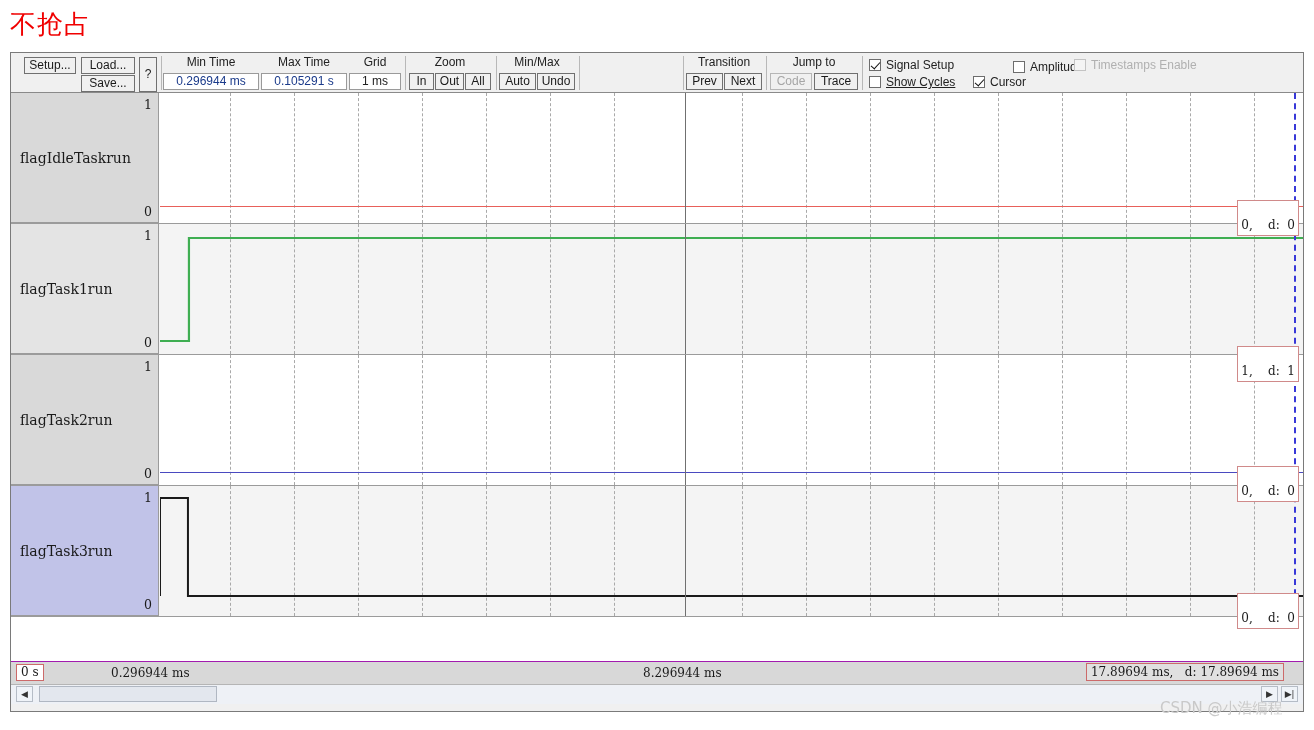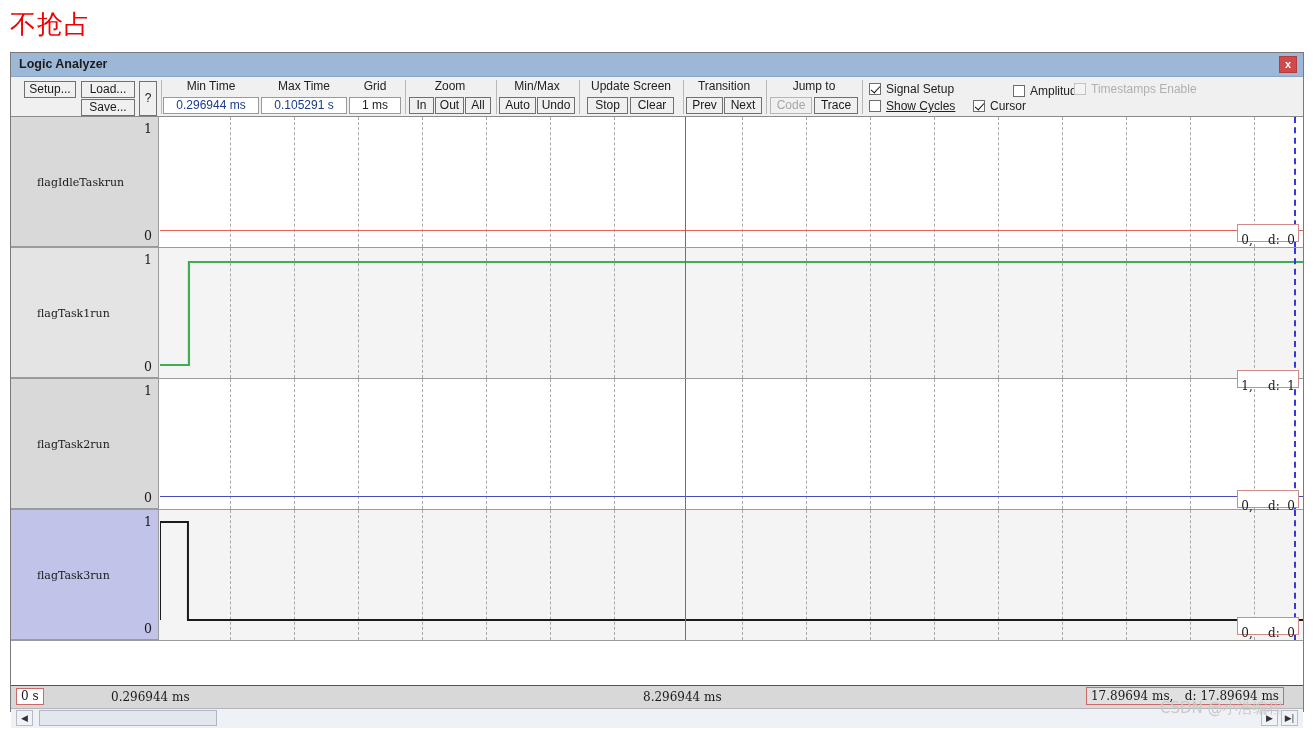--- a/index.html
+++ b/index.html
@@ -159,24 +159,24 @@
     left: 0; top: 0;
     width: 148px; height: 100%;
     background: #d9d9d9;
     border-right: 1px solid #9b9b9b;
     border-bottom: 1px solid #9b9b9b;
   }
   .sig-label-box.alt2 { background: #e4e4e4; }
   .sig-label-box.sel  { background: #c1c3e8; }
   .sig-name {
     position: absolute;
-    left: 26px; top: 50%;
+    left: 9px; top: 50%;
     transform: translateY(-50%);
     font-family: "DejaVu Serif", serif;
-    font-size: 11px;
+    font-size: 14px;
     color: #1a1a1a;
     white-space: nowrap;
   }
   .lvl {
     position: absolute;
     right: 6px;
     font-family: "DejaVu Serif", serif;
     font-size: 12.5px;
     color: #1a1a1a;
   }
@@ -217,21 +217,21 @@
   }
 
   
   .info-box {
     position: absolute;
     border: 1px solid #d08a8a;
     background: #ffffff;
     font-family: "DejaVu Serif", serif;
     font-size: 12px;
     color: #1a1a1a;
-    padding: 8px 3px;
+    padding: 17px 3px;
     height: 16px;
     line-height: 15px;
     white-space: pre;
     z-index: 9;
   }
 
   
   #time-strip {
     position: relative;
     height: 23px;
@@ -305,24 +305,20 @@
     white-space: nowrap;
   }
 </style>
 </head>
 <body>
 
 <div id="page-heading">不抢占</div>
 
 <div id="la-window">
 
-  <div id="titlebar">
-    <span class="title">Logic Analyzer</span>
-    <div id="close-btn">x</div>
-  </div>
 
   <div id="toolbar">
 
     <div class="btn" style="left:13px;  top:4px;  width:52px;">Setup...</div>
     <div class="btn" style="left:70px;  top:4px;  width:54px;">Load...</div>
     <div class="btn" style="left:70px;  top:22px; width:54px;">Save...</div>
     <div class="btn" style="left:128px; top:4px;  width:18px; height:35px; line-height:33px;">?</div>
     <div class="tb-sep" style="left:150px;"></div>
 
     <div class="tb-group" style="left:152px; width:96px;">
@@ -349,25 +345,20 @@
     </div>
     <div class="tb-sep" style="left:485px;"></div>
 
     <div class="tb-group" style="left:487px; width:78px;">
       <div class="grp-label">Min/Max</div>
       <div class="btn" style="left:1px;  top:20px; width:37px;">Auto</div>
       <div class="btn" style="left:39px; top:20px; width:38px;">Undo</div>
     </div>
     <div class="tb-sep" style="left:568px;"></div>
 
-    <div class="tb-group" style="left:570px; width:100px;">
-      <div class="grp-label">Update Screen</div>
-      <div class="btn" style="left:6px;  top:20px; width:41px;">Stop</div>
-      <div class="btn" style="left:49px; top:20px; width:44px;">Clear</div>
-    </div>
     <div class="tb-sep" style="left:672px;"></div>
 
     <div class="tb-group" style="left:674px; width:78px;">
       <div class="grp-label">Transition</div>
       <div class="btn" style="left:1px;  top:20px; width:37px;">Prev</div>
       <div class="btn" style="left:39px; top:20px; width:38px;">Next</div>
     </div>
     <div class="tb-sep" style="left:755px;"></div>
 
     <div class="tb-group" style="left:757px; width:92px;">

